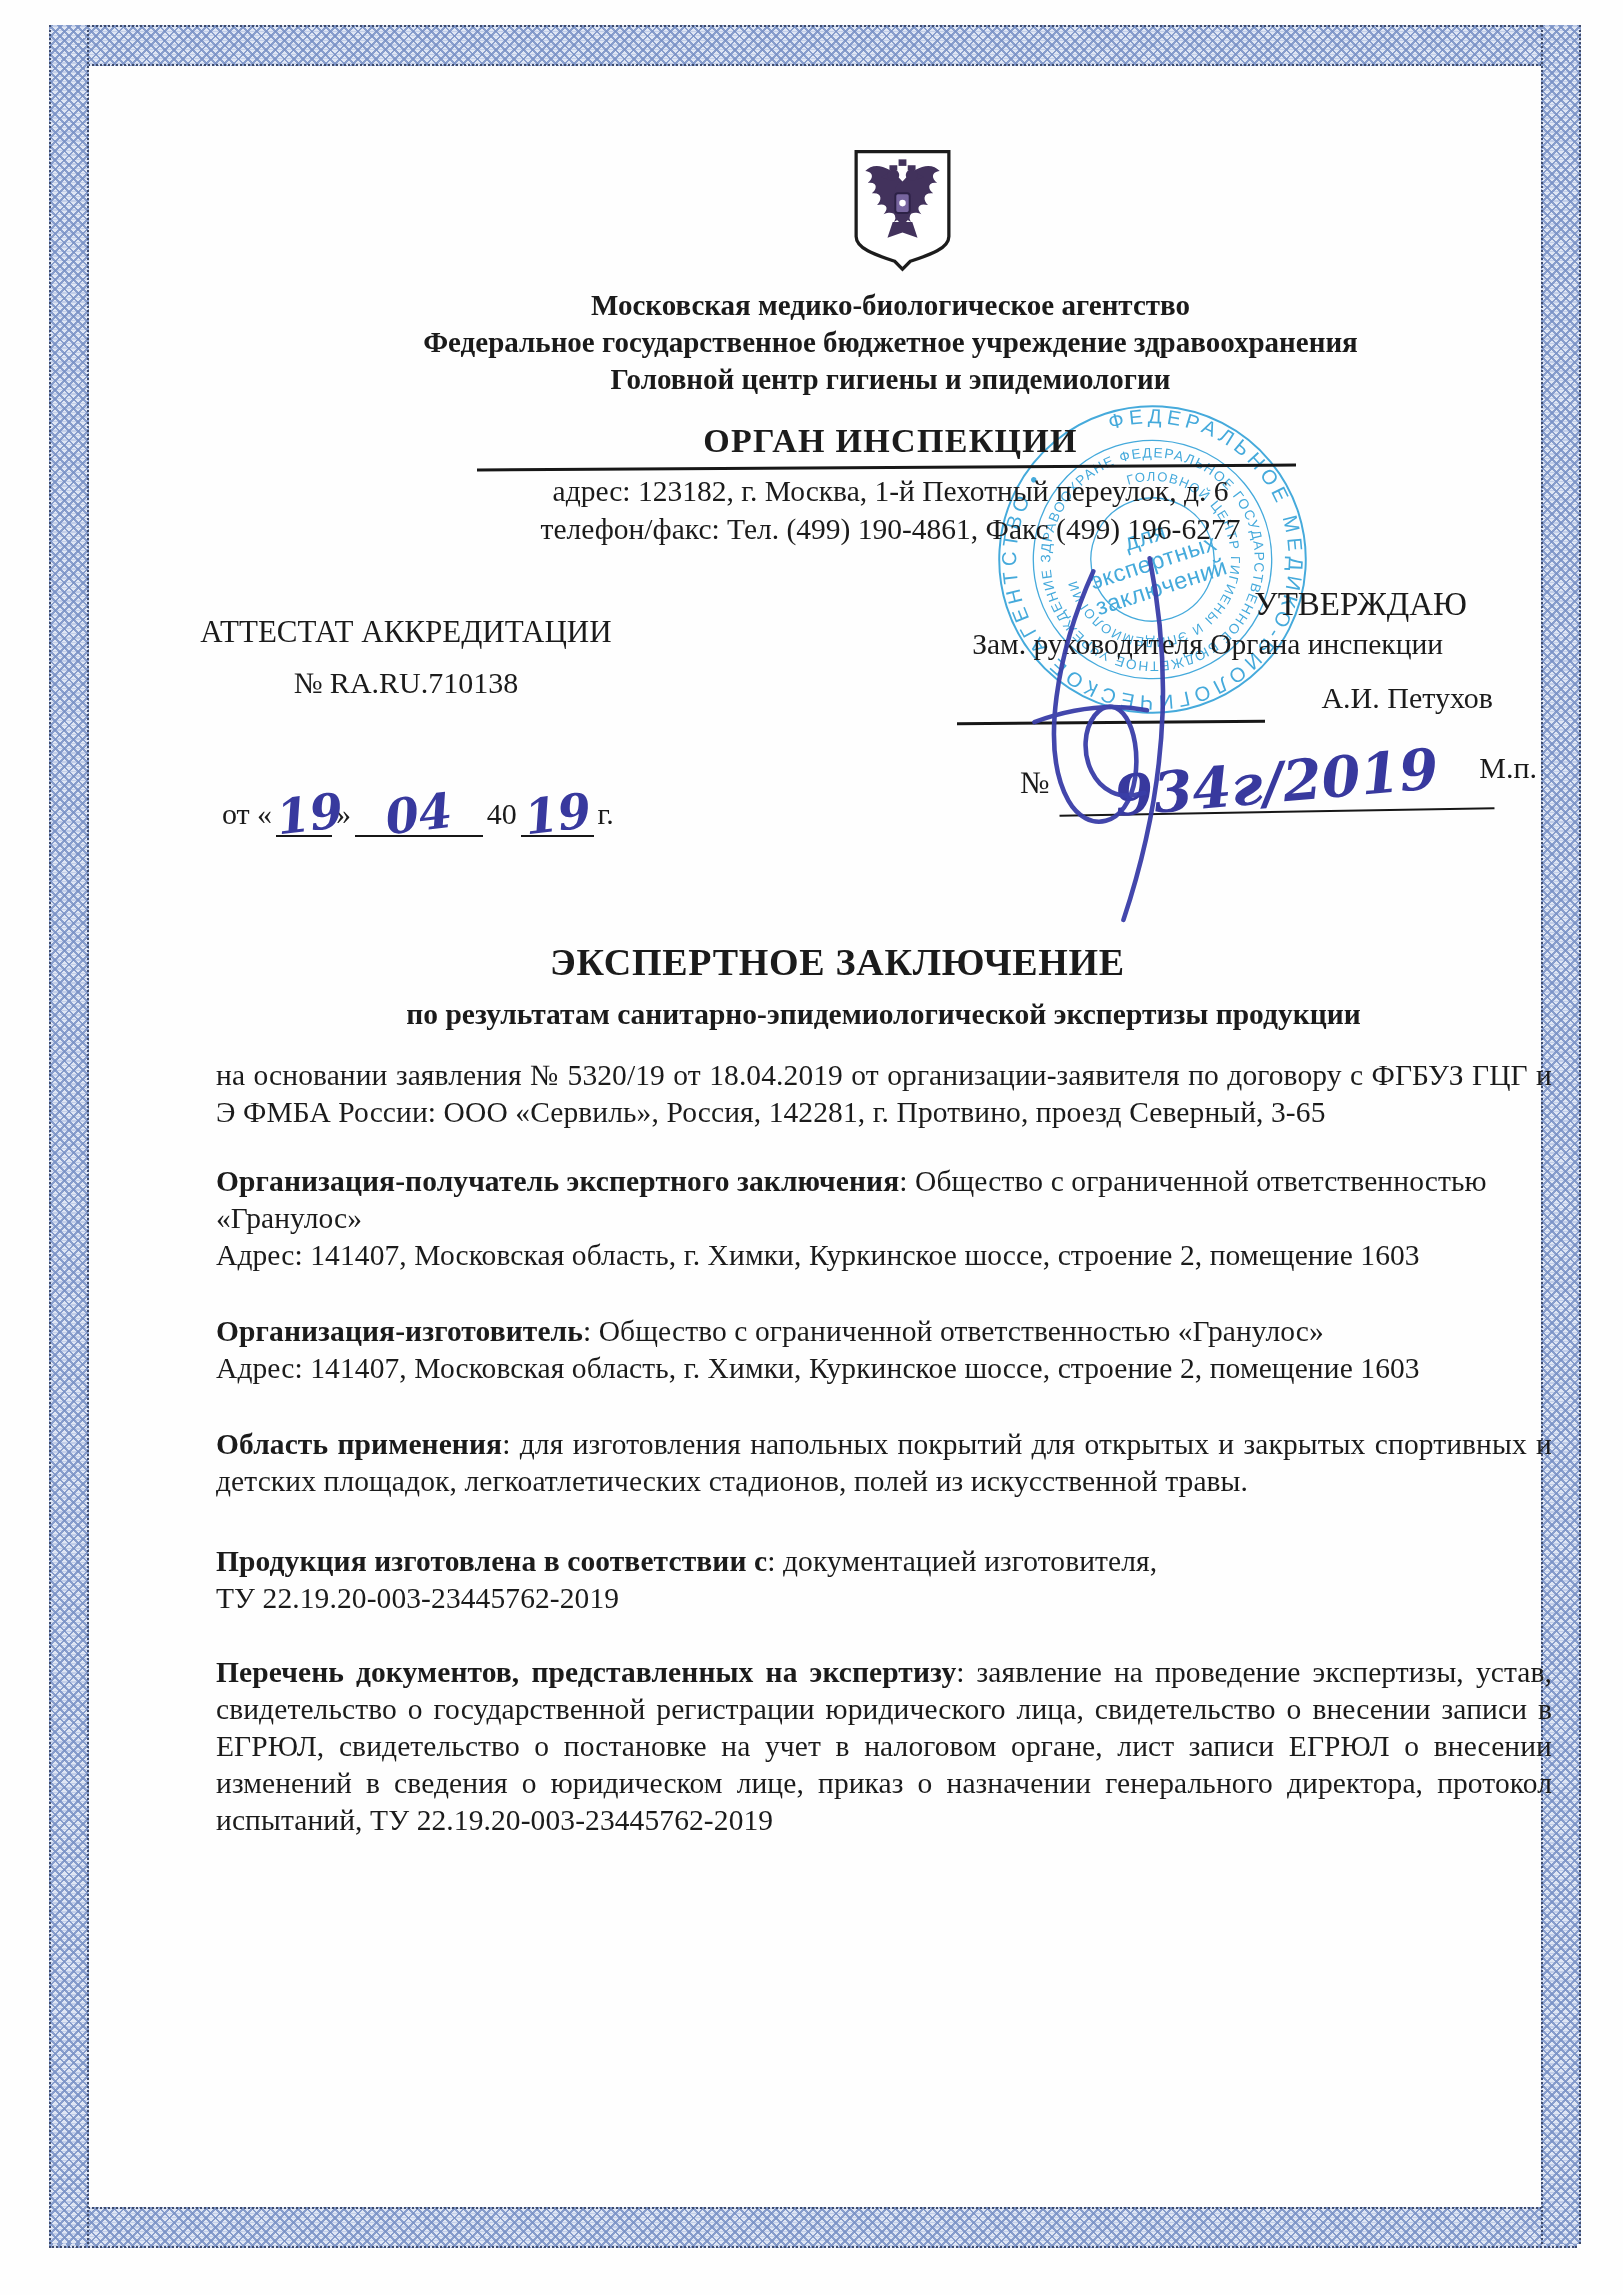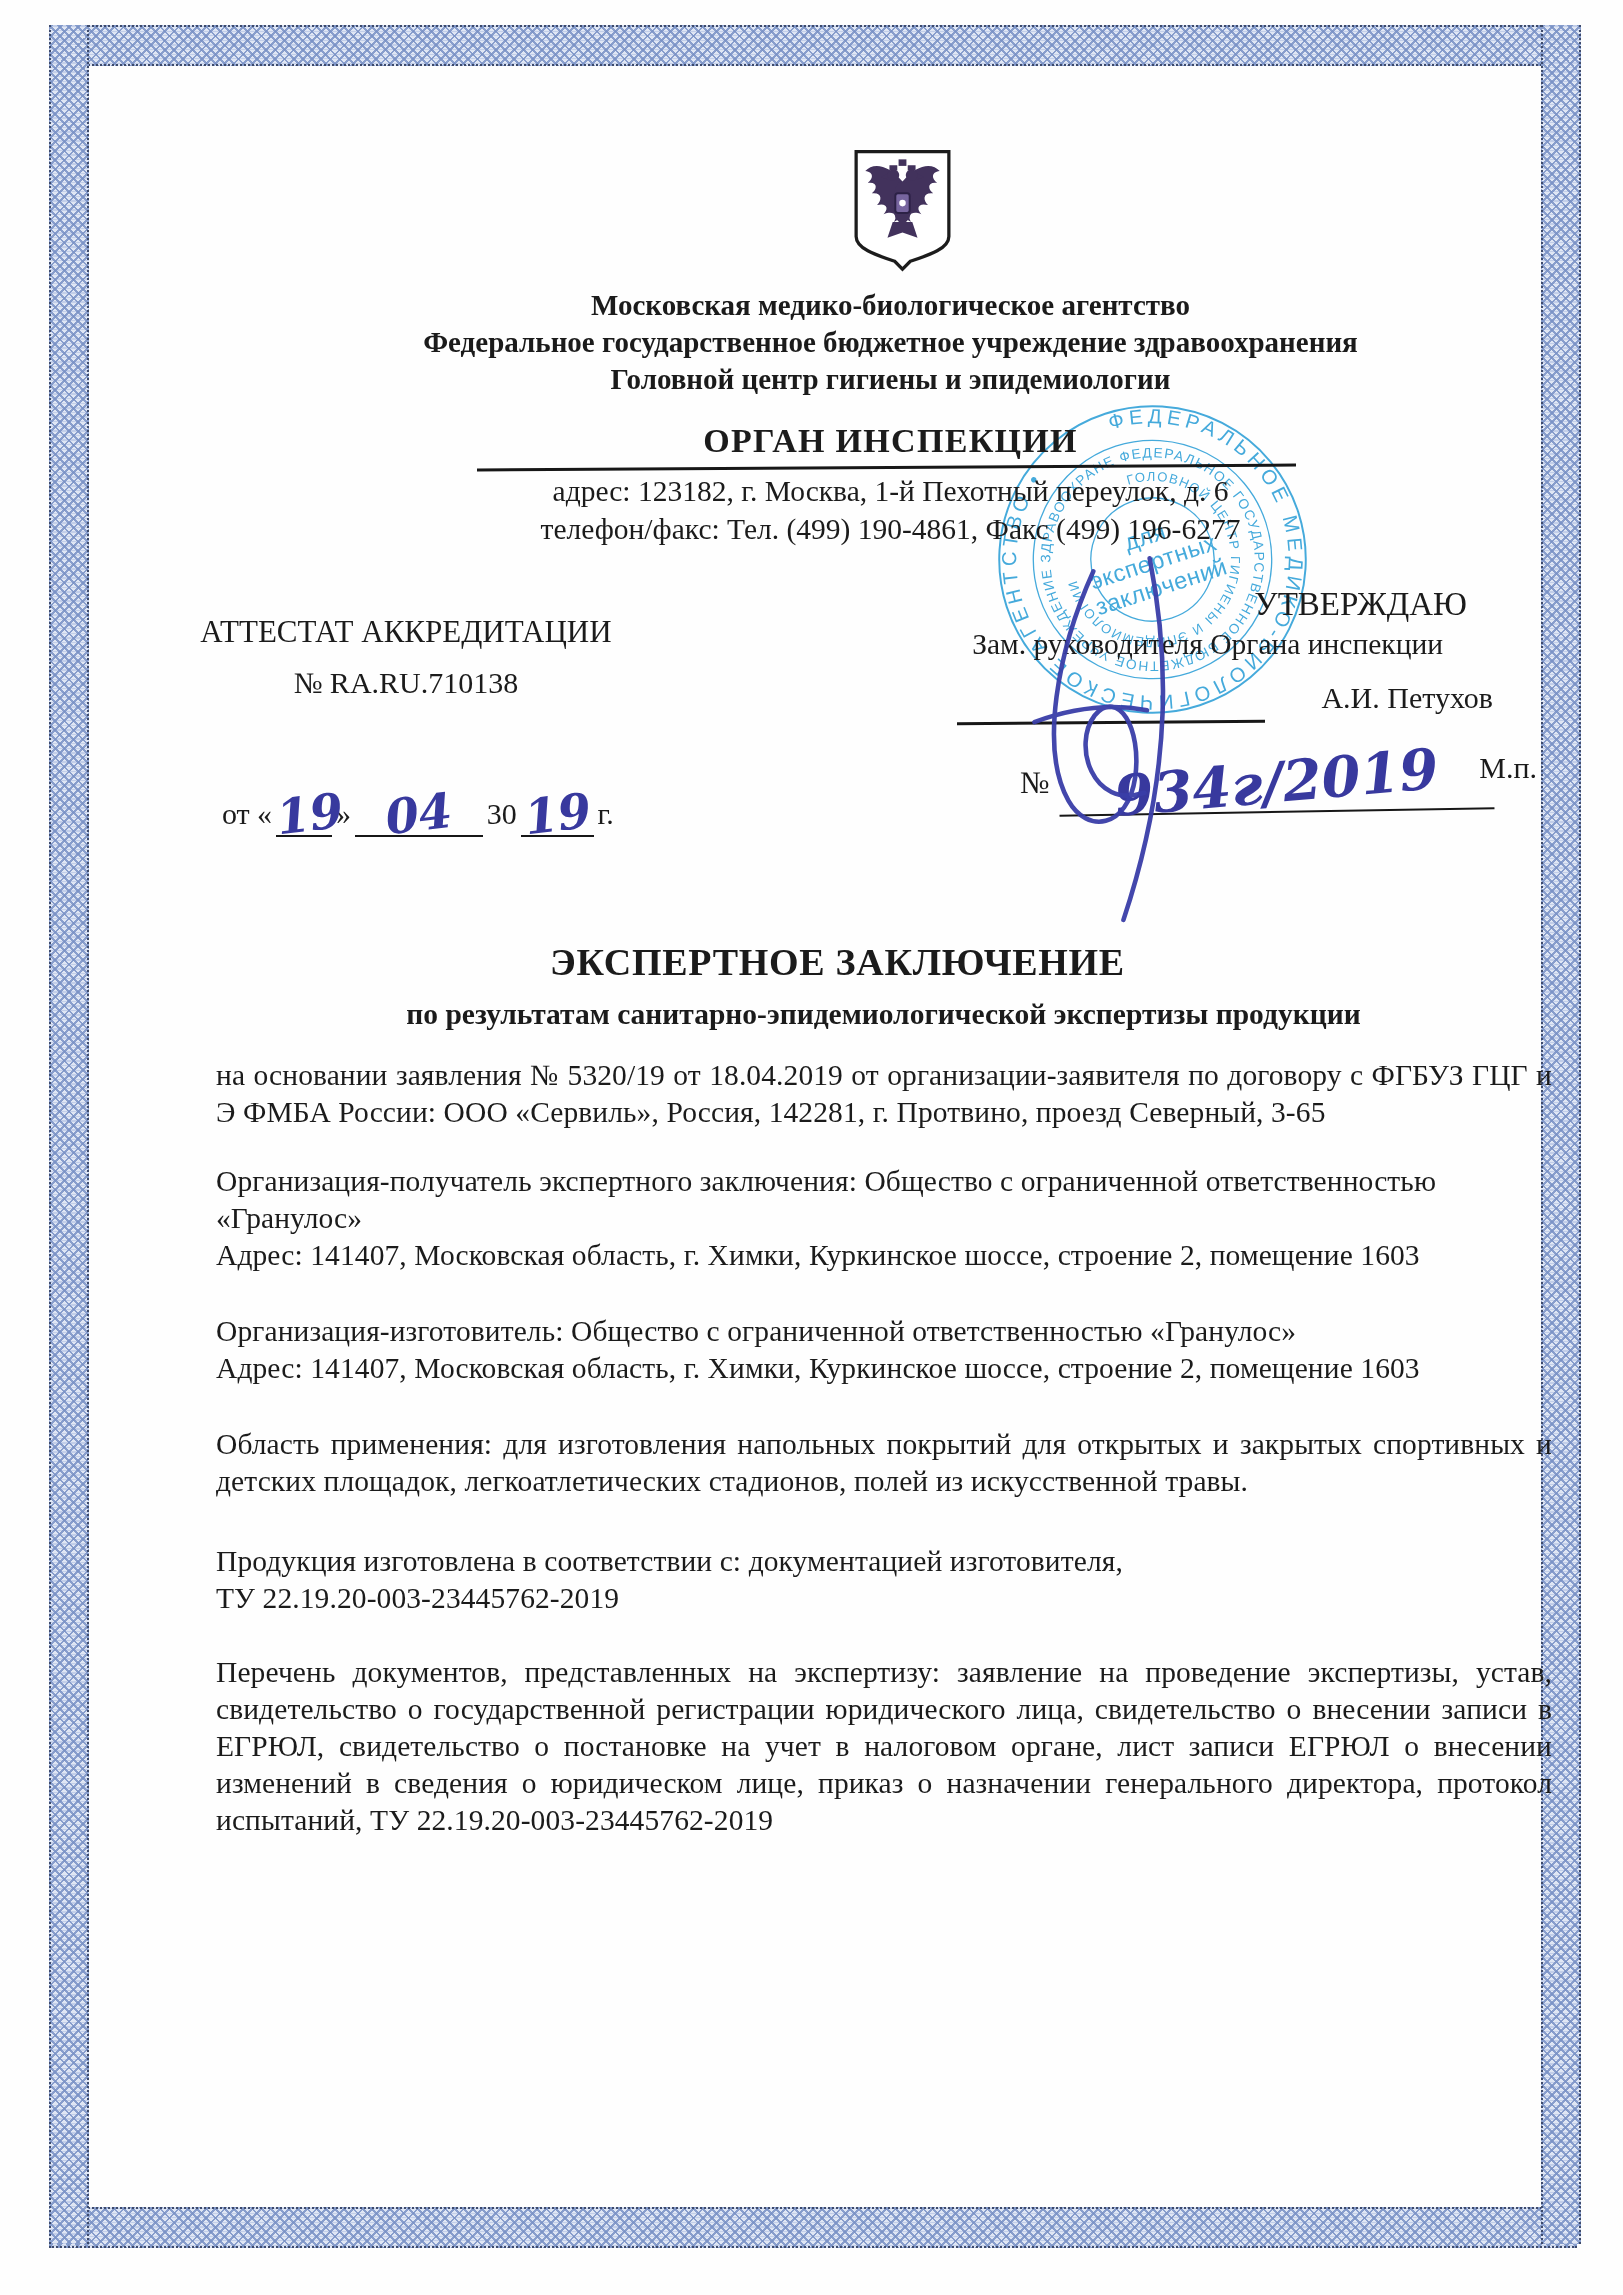--- a/index.html
+++ b/index.html
@@ -69,21 +69,21 @@
         letter-spacing:0.1px;}
   .body p{margin:12px;}
   .p-basis{text-align:justify;margin-bottom:32px !important;}
   .p-receiver{margin-bottom:39px !important;}
   .p-manufacturer{margin-bottom:39px !important;}
   .p-product{margin-bottom:32px !important;}
   .p-tnved{margin-bottom:41px !important;}
   .p-scope{text-align:justify;margin-bottom:43px !important;}
   .p-made{margin-bottom:37px !important;}
   .p-docs{text-align:justify;}
-  .lbl{font-weight:normal;}
+  .lbl{font-weight:bold;}
 </style>
 </head>
 <body>
 
 <div class="page">
 
   <div class="band band-top"></div>
   <div class="band band-bottom"></div>
   <div class="band band-left"></div>
   <div class="band band-right"></div>
@@ -153,21 +153,21 @@
   <div class="approver-role">Зам. руководителя Органа инспекции</div>
   <div class="sig-line"></div>
   <div class="approver-name">А.И. Петухов</div>
   <div class="seal-mark">М.п.</div>
 
   <div class="date-row">
     <span class="printed">от «</span>
     <span class="slot slot-day"><span class="hw">19</span></span>
     <span class="printed">»</span>
     <span class="slot slot-month"><span class="hw">04</span></span>
-    <span class="printed">30</span>
+    <span class="printed">40</span>
     <span class="slot slot-year"><span class="hw">19</span></span>
     <span class="printed">г.</span>
   </div>
 
   <div class="num-row">
     <span class="printed">№</span>
     <span class="slot-number"><span class="hw">934г/2019</span></span>
   </div>
 
   <div class="title-block">

